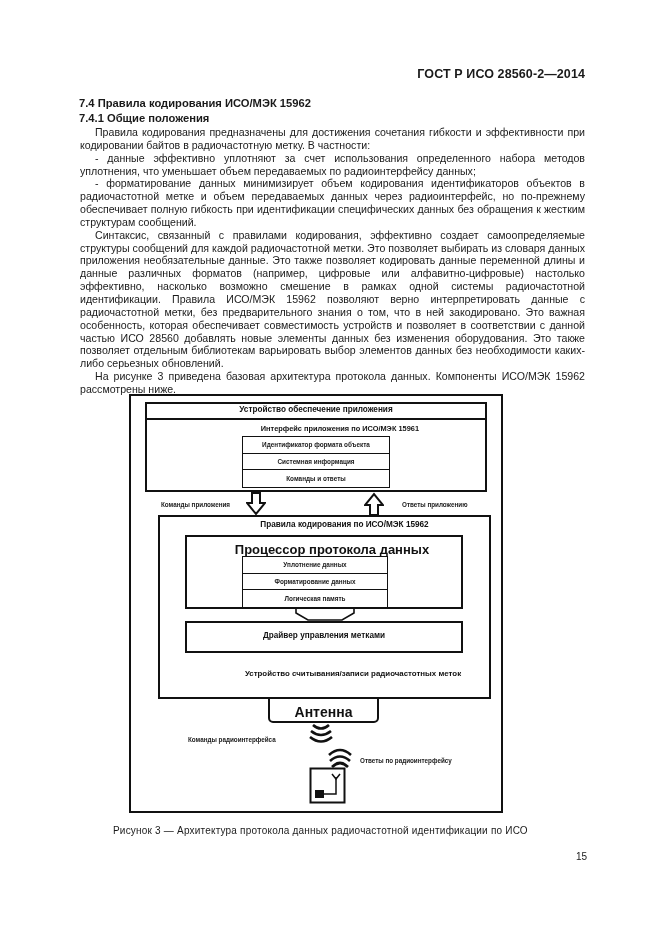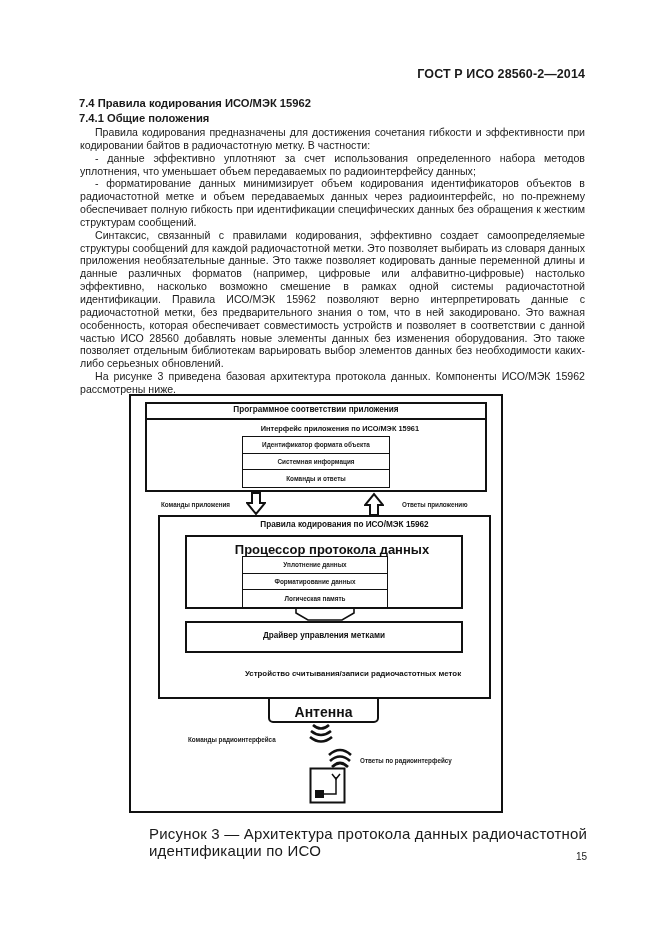--- a/index.html
+++ b/index.html
@@ -12,21 +12,21 @@
   .body-text p { margin: 0; text-indent: 15px; }
 
   
   .box { position: absolute; border: 2px solid #111; box-sizing: border-box; }
   .dtext { position: absolute; text-align: center; font-weight: bold; color: #111; white-space: nowrap; }
   .rows { position: absolute; border: 1.5px solid #111; box-sizing: border-box; }
   .row { height: 33.33%; box-sizing: border-box; border-bottom: 1.5px solid #111;
          font-size: 6.4px; font-weight: bold; text-align: center; display: flex; align-items: center; justify-content: center; }
   .row:last-child { border-bottom: none; }
   .small-label { position: absolute; font-size: 6.3px; font-weight: bold; white-space: nowrap; }
-  .caption { left: 113px; top: 825px; font-size: 15px; letter-spacing: 0.2px; margin-left: 36px; }
+  .caption { left: 113px; top: 825px; font-size: 10px; letter-spacing: 0.2px; }
   .page-num { left: 576px; top: 851px; font-size: 10px; }
 </style>
 </head>
 <body>
 
 <div class="abs header-code">ГОСТ Р ИСО 28560-2—2014</div>
 
 <div class="abs h-sec" style="top:97px">7.4  Правила кодирования ИСО/МЭК 15962</div>
 <div class="abs h-sec" style="top:112px">7.4.1  Общие положения</div>
 
@@ -37,21 +37,21 @@
   <p>Синтаксис, связанный с правилами кодирования, эффективно создает самоопределяемые структуры сообщений для каждой радиочастотной метки. Это позволяет выбирать из словаря данных приложения необязательные данные. Это также позволяет кодировать данные переменной длины и данные различных форматов (например, цифровые или алфавитно-цифровые) настолько эффективно, насколько возможно смешение в рамках одной системы радиочастотной идентификации. Правила ИСО/МЭК 15962 позволяют верно интерпретировать данные с радиочастотной метки, без предварительного знания о том, что в ней закодировано. Это важная особенность, которая обеспечивает совместимость устройств и позволяет в соответствии с данной частью ИСО 28560 добавлять новые элементы данных без изменения оборудования. Это также позволяет отдельным библиотекам варьировать выбор элементов данных без необходимости каких-либо серьезных обновлений.</p>
   <p>На рисунке 3 приведена базовая архитектура протокола данных. Компоненты ИСО/МЭК 15962 рассмотрены ниже.</p>
 </div>
 
 <div>
 
   <div class="box" style="left:129px; top:394px; width:374px; height:419px; border-width:2px;"></div>
 
   <div class="box" style="left:145px; top:402px; width:342px; height:90px;"></div>
   <div class="abs" style="left:145px; top:418px; width:342px; height:2px; background:#111;"></div>
-  <div class="dtext" style="left:145px; top:405px; width:342px; font-size:8.2px;">Программное соответствии приложения</div>
+  <div class="dtext" style="left:145px; top:405px; width:342px; font-size:8.2px;">Устройство обеспечение приложения</div>
   <div class="dtext" style="left:145px; top:424px; width:274px; font-size:7.4px;text-align:right;">Интерфейс приложения по ИСО/МЭК 15961</div>
   <div class="rows" style="left:242px; top:436px; width:148px; height:52px;">
     <div class="row">Идентификатор формата объекта</div>
     <div class="row">Системная информация</div>
     <div class="row">Команды и ответы</div>
   </div>
 
   <svg class="abs" style="left:246px; top:492px;" width="20" height="24">
     <path d="M6 1 V11 H1 L10 22 L19 11 H14 V1 Z" fill="#fff" stroke="#111" stroke-width="2"></path>
   </svg>

